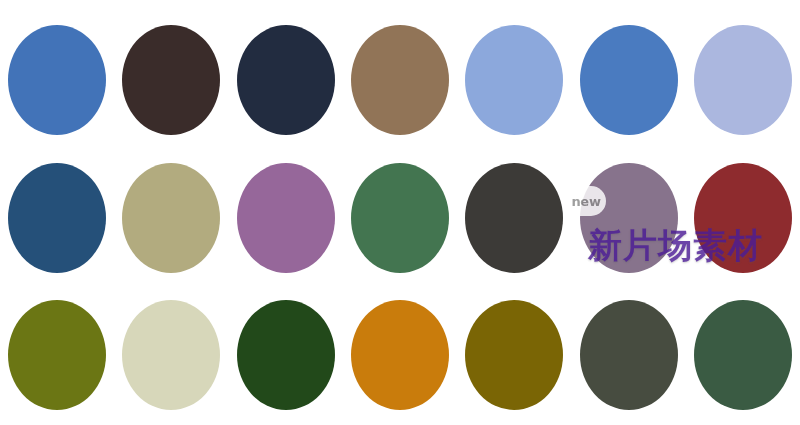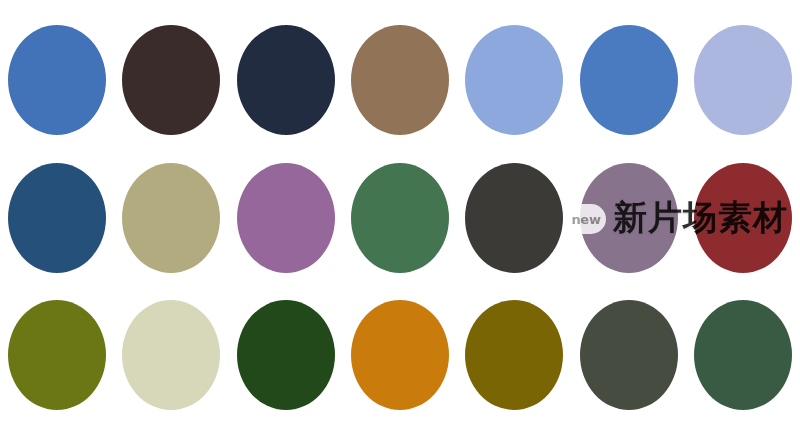--- a/index.html
+++ b/index.html
@@ -54,25 +54,26 @@
   }
 
   
   #watermark {
     position: absolute;
     left: 566px;
     top: 186px;
     width: 222px;
     height: 48px;
     display: flex;
-    flex-direction: row;
-    align-items: flex-end;
+    flex-direction: column;
+    align-items: flex-start;
     opacity: 0.82;
     pointer-events: none;
     user-select: none;
+    gap: 12px;
   }
   .wm-badge {
     position: relative;
     width: 40px;
     height: 30px;
     background: #ffffff;
     border-radius: 15px 15px 15px 4px;
     display: flex;
     align-items: center;
     justify-content: center;
@@ -94,25 +95,25 @@
   .wm-badge-text {
     font-family: "DejaVu Sans", sans-serif;
     font-size: 13px;
     font-weight: 700;
     color: #8a8a8a;
     letter-spacing: -0.3px;
     z-index: 2;
     line-height: 1;
   }
   .wm-text {
-    margin-left: 7px;
+    margin-left: 22px;
     font-family: "DejaVu Sans", "Liberation Sans", sans-serif;
     font-size: 34px;
     font-weight: 700;
-    color: #000000;
+    color: #4c1d95;
     letter-spacing: 1px;
     line-height: 1;
     white-space: nowrap;
     text-shadow: 0 1px 2px rgba(90,90,90,0.35);
   }
 </style>
 </head>
 <body>
 
 <div id="stage">

